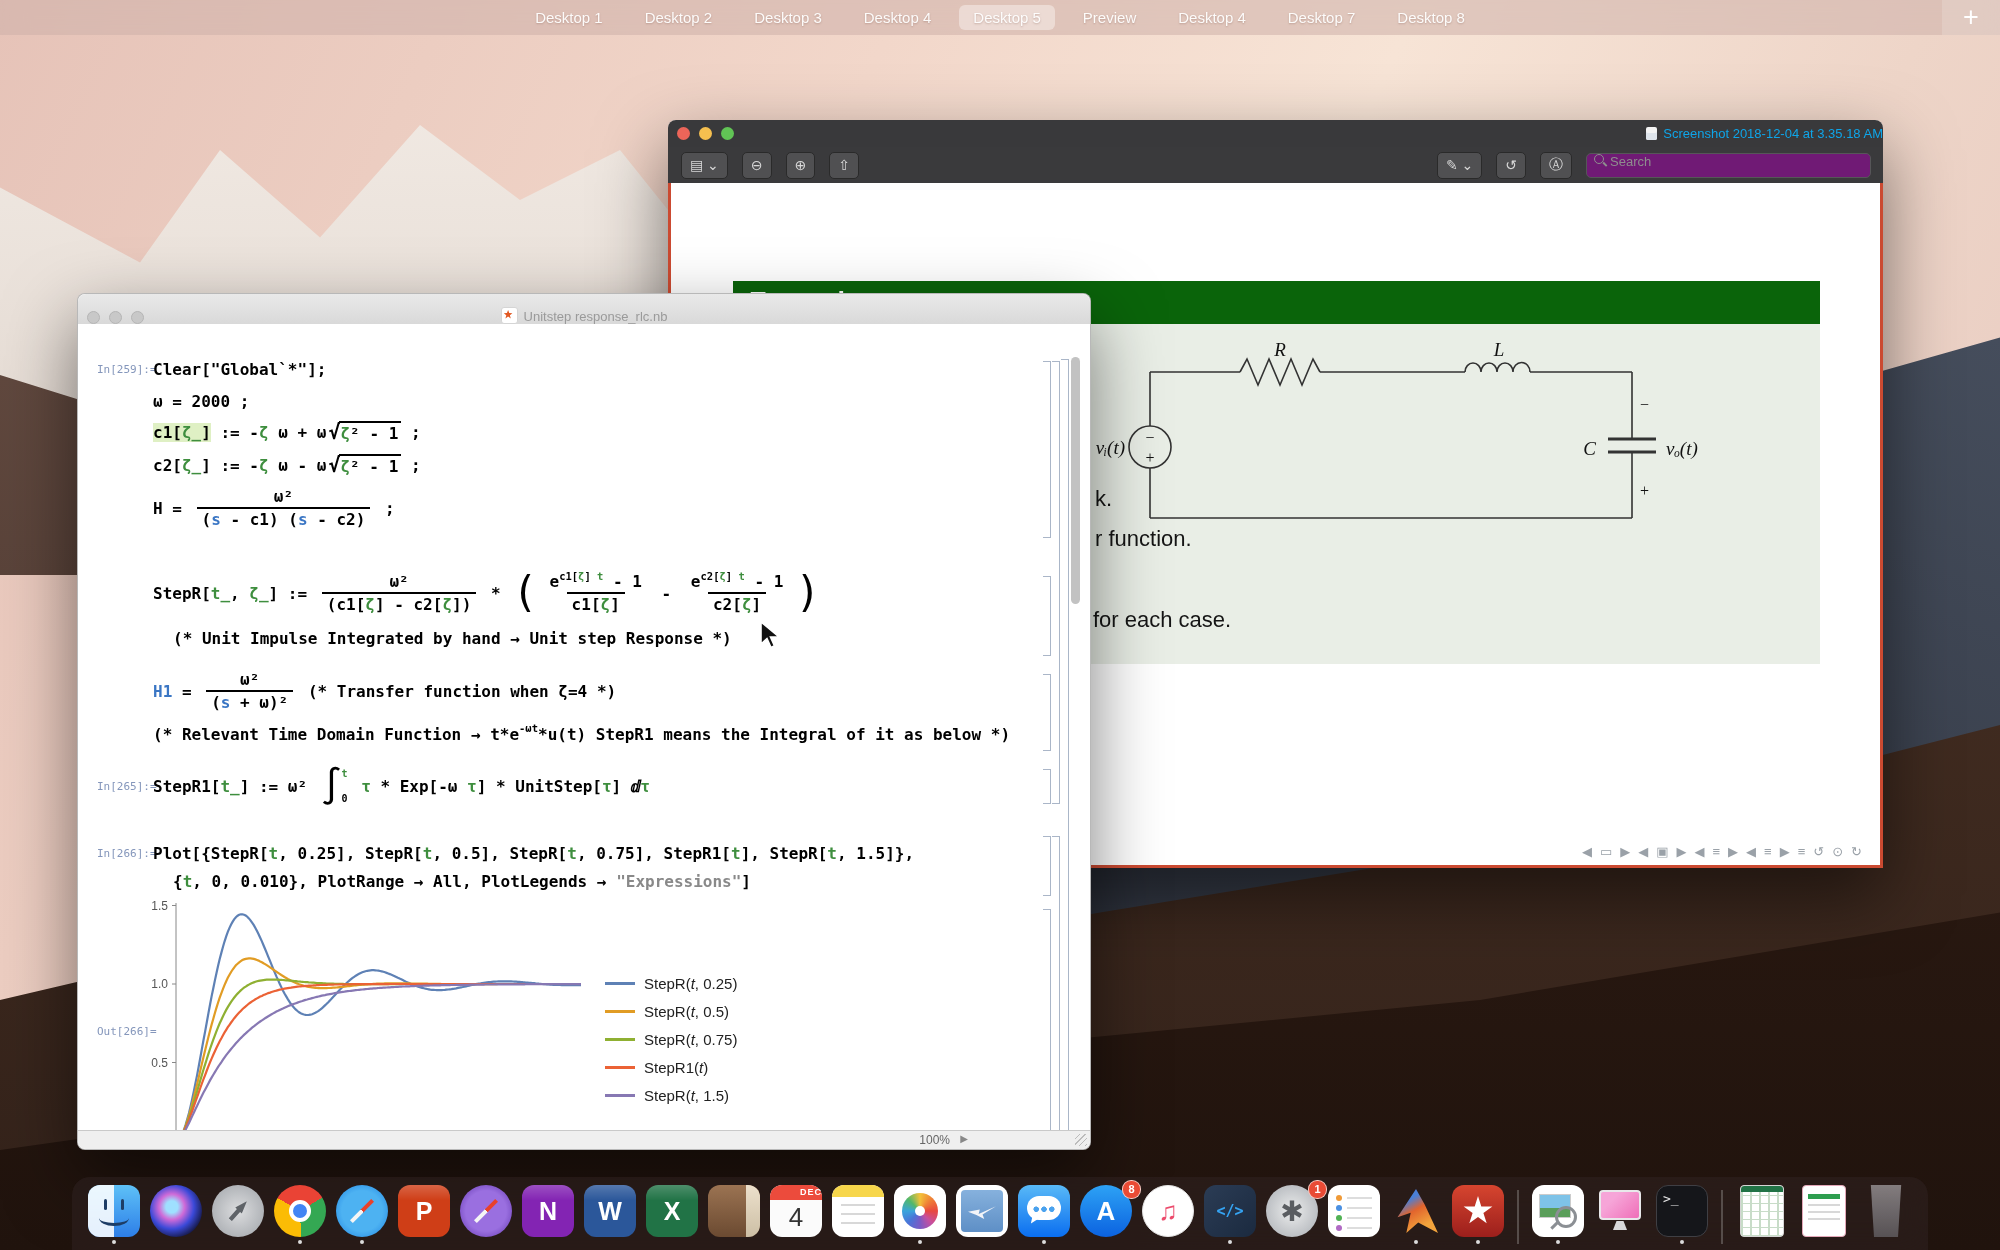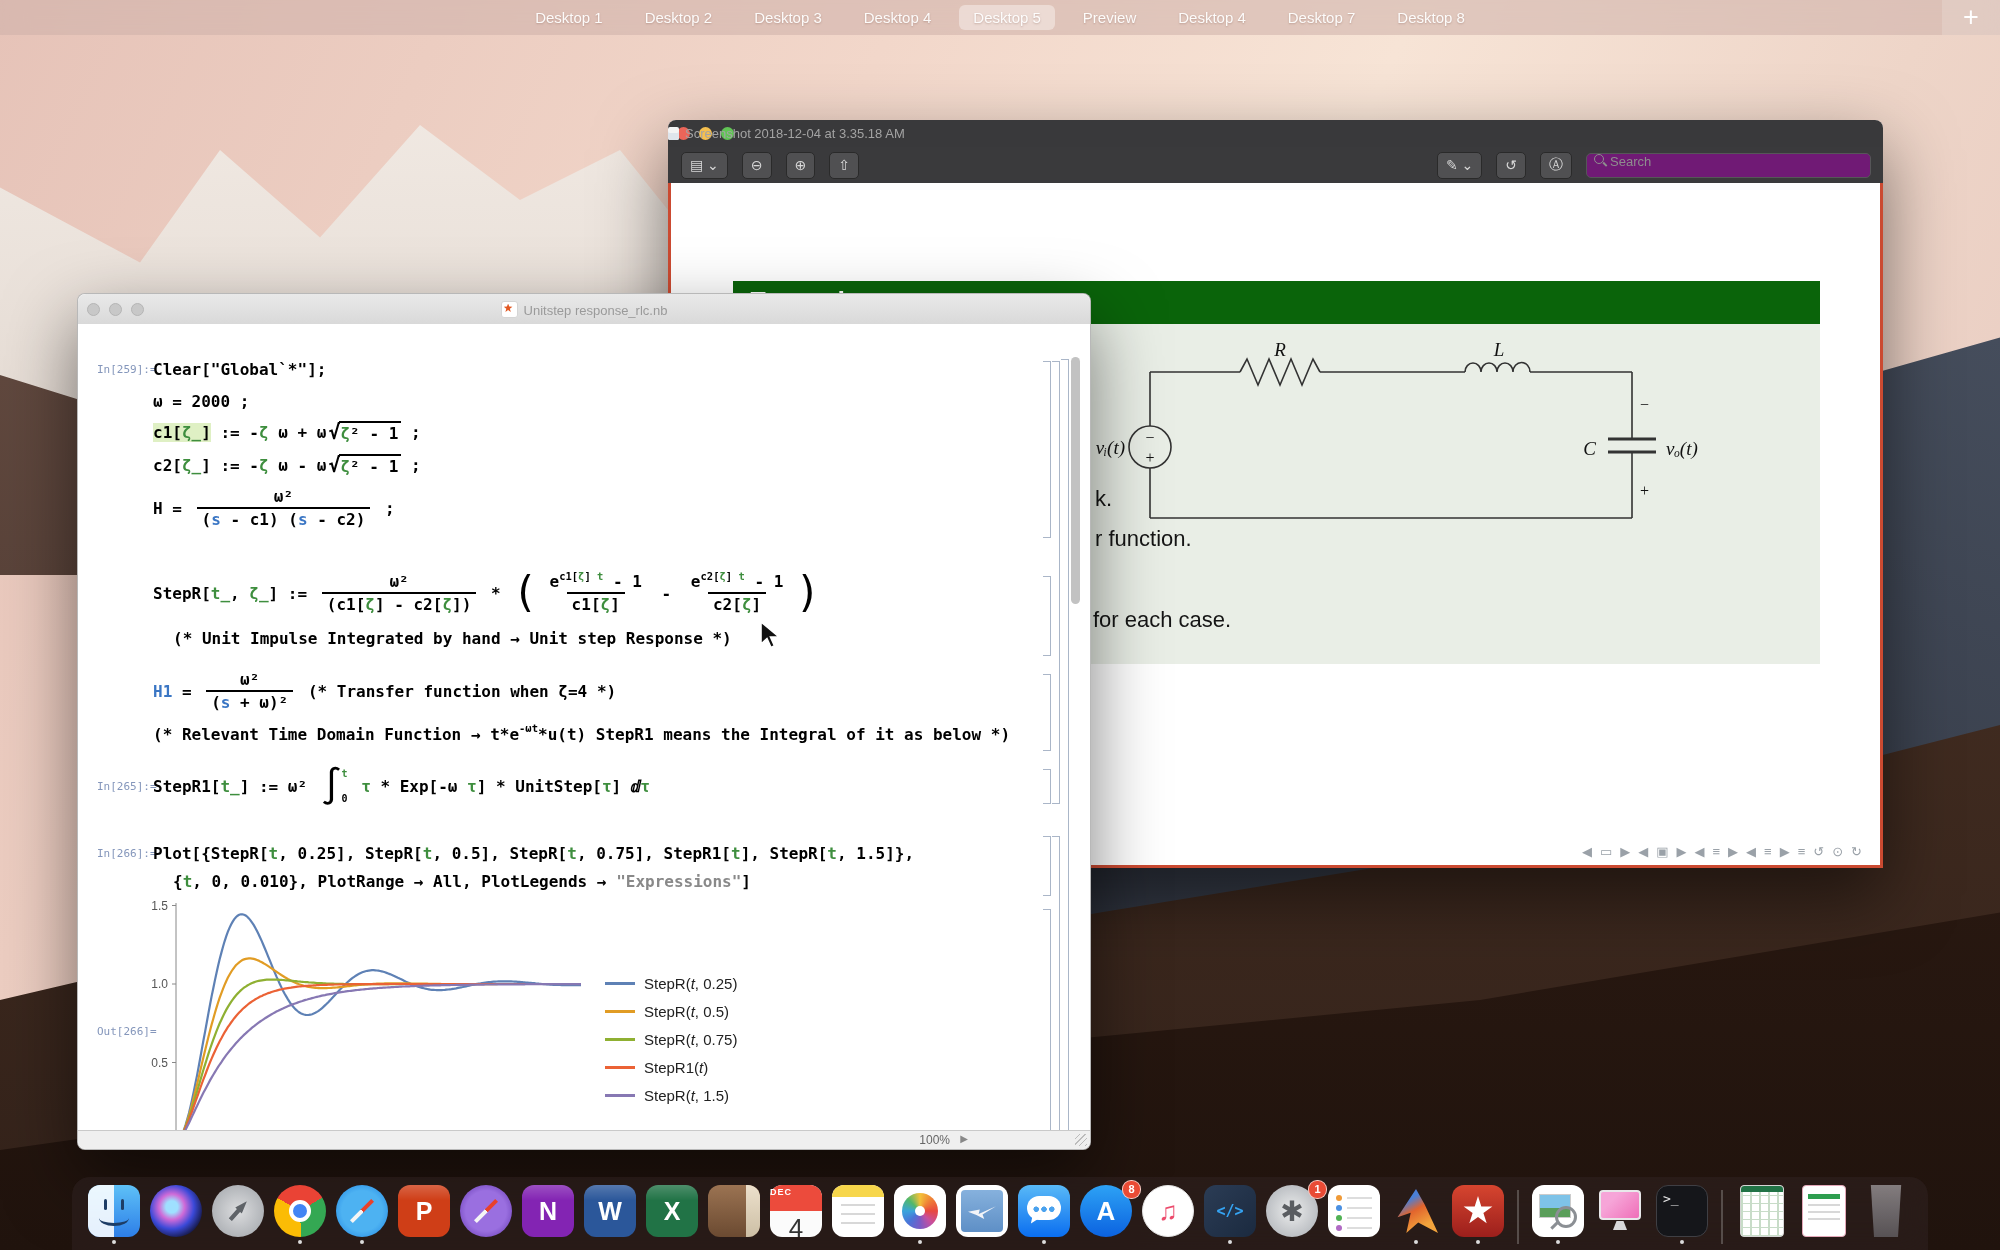--- a/index.html
+++ b/index.html
@@ -28,21 +28,21 @@
   #spaces-add{position:absolute;right:0;top:0;width:58px;height:35px;z-index:51;
     background:rgba(255,255,255,.16);display:flex;align-items:center;justify-content:center;
     color:#fff;font-size:27px;font-weight:300;}
   
   .win{position:absolute;border-radius:8px;box-shadow:0 28px 70px rgba(0,0,0,.5);}
   
   #pv{left:668px;top:120px;width:1215px;height:748px;z-index:10;background:#fff;}
   #pv-titlebar{position:absolute;left:0;top:0;right:0;height:27px;background:#39393b;
     border-radius:8px 8px 0 0;display:flex;align-items:center;}
   .tl{width:13px;height:13px;border-radius:50%;margin-left:9px;}
-  #pv-title{position:absolute;left:0;right:0;text-align:left;color:#a3a3a3;font-size:13px;}
+  #pv-title{position:absolute;left:0;right:0;text-align:right;color:#0ea5e9;font-size:13px;}
   .doc-ico{display:inline-block;width:11px;height:13px;background:#f4f4f4;border-radius:2px;
     vertical-align:-2px;margin-right:6px;box-shadow:inset 0 -7px 0 #dfe5ec;}
   #pv-toolbar{position:absolute;left:0;top:27px;right:0;height:36px;background:#3a3a3c;
     border-bottom:1px solid #222;display:flex;align-items:center;}
   .pv-btn{height:25px;border-radius:5px;background:#505052;border:1px solid #2a2a2a;
     color:#d8d8d8;font-size:14px;display:flex;align-items:center;justify-content:center;
     padding:0 8px;margin-right:14px;white-space:nowrap;}
   #pv-tools-left{display:flex;margin-left:13px;}
   #pv-tools-right{display:flex;margin-left:auto;}
   #pv-search{width:283px;height:23px;border-radius:5px;background:#701a75;border:1px solid #565658;
@@ -59,21 +59,21 @@
   .ckt{stroke:#333;stroke-width:1.6;fill:none;}
   .ckt-lbl{font-family:"Liberation Serif",serif;font-style:italic;font-size:19px;fill:#111;}
   .ckt-sign{font-family:"Liberation Serif",serif;font-size:16px;fill:#111;}
   .slide-text{position:absolute;color:#151515;font-size:22px;white-space:nowrap;}
   #pv-nav{position:absolute;right:14px;bottom:6px;display:flex;align-items:center;color:#9aa1a8;}
   #pv-nav span{margin:0 4px;font-size:13px;}
   
   #mma{left:77px;top:293px;width:1012px;height:855px;z-index:20;background:#fff;
     border:1px solid rgba(0,0,0,.28);box-sizing:content-box;}
   #mma-titlebar{position:absolute;left:0;top:0;right:0;height:30px;border-radius:8px 8px 0 0;
-    background:linear-gradient(#e9e9e9,#d9d9d9);border-bottom:1px solid #c2c2c2;display:flex;align-items:center;}
+    background:linear-gradient(#e9e9e9,#d9d9d9);border-bottom:1px solid #c2c2c2;display:flex;align-items:flex-end;}
   .tl-gray{background:#c8c8c8;border:1px solid #b5b5b5;box-sizing:border-box;}
   #mma-title{position:absolute;left:0;right:0;text-align:center;color:#9a9a9a;font-size:13px;}
   .mma-ico{display:inline-block;width:15px;height:15px;background:#fff;border:1px solid #d5d5d5;border-radius:3px;
     vertical-align:-3px;margin-right:6px;position:relative;}
   .mma-ico::after{content:"";position:absolute;left:2px;top:2px;width:9px;height:9px;background:#e25822;
     clip-path:polygon(50% 0,63% 32%,98% 35%,70% 57%,80% 95%,50% 73%,20% 95%,30% 57%,2% 35%,37% 32%);}
   #mma-body{position:absolute;left:0;top:30px;right:0;bottom:18px;background:#fff;overflow:hidden;}
   .code-line{position:absolute;display:flex;align-items:center;white-space:pre;
     font-family:"DejaVu Sans Mono",monospace;font-weight:bold;font-size:16px;color:#000;transform:translateY(-50%);}
   .code-lbl{position:absolute;font-family:"DejaVu Sans Mono",monospace;font-size:11px;color:#8496bb;
@@ -129,22 +129,22 @@
     background:#4285f4;border:4px solid #fff;box-sizing:border-box;}
   .ic-safari{border-radius:50%;background:radial-gradient(circle,#4db2f2 0 55%,#1b7fe0);}
   .needle{position:absolute;left:24px;top:11px;width:4px;height:30px;
     background:linear-gradient(#e8402a 50%,#f5f5f5 50%);transform:rotate(45deg);}
   .ic-safari2{border-radius:50%;background:radial-gradient(circle,#9a6fe0 0 55%,#5b2fa8);}
   .letter-tile{color:#fff;font-size:25px;font-weight:bold;display:flex;align-items:center;justify-content:center;}
   .ic-contacts{background:linear-gradient(#9b7352,#6b4a31);}
   .ic-contacts::after{content:"";position:absolute;right:0;top:0;bottom:0;width:26%;
     background:linear-gradient(#ece0cc,#cdbfa5);border-radius:0 12px 12px 0;}
   .ic-cal{background:#fbfbfb;}
-  .cal-top{height:26px;background:#ec4b3c;border-radius:12px 12px 0 0;color:#fff;font-size:9px;
-    text-align:left;line-height:15px;font-weight:bold;letter-spacing:1px;}
+  .cal-top{height:15px;background:#ec4b3c;border-radius:12px 12px 0 0;color:#fff;font-size:9px;
+    text-align:right;line-height:15px;font-weight:bold;letter-spacing:1px;}
   .cal-day{font-size:26px;color:#333;text-align:center;line-height:35px;font-weight:300;}
   .ic-notes{background:#fff;}
   .notes-top{height:12px;background:#f7d64b;border-radius:12px 12px 0 0;}
   .notes-line{height:2px;background:#d8d8d8;margin:7px 9px 0;}
   .ic-photos{background:#fff;}
   .ph-flower{position:absolute;left:8px;top:8px;width:36px;height:36px;border-radius:50%;
     background:conic-gradient(#f3c13a,#ef7f36,#e8483f,#c74f9e,#7b5ac5,#4a74d8,#3aa4dc,#52b86a,#f3c13a);}
   .ph-flower::after{content:"";position:absolute;left:13px;top:13px;width:10px;height:10px;border-radius:50%;background:#fff;}
   .ic-mail{background:#fff;}
   .mail-in{position:absolute;inset:5px;background:linear-gradient(#86b1dd,#5e8fc6);border-radius:4px;}

